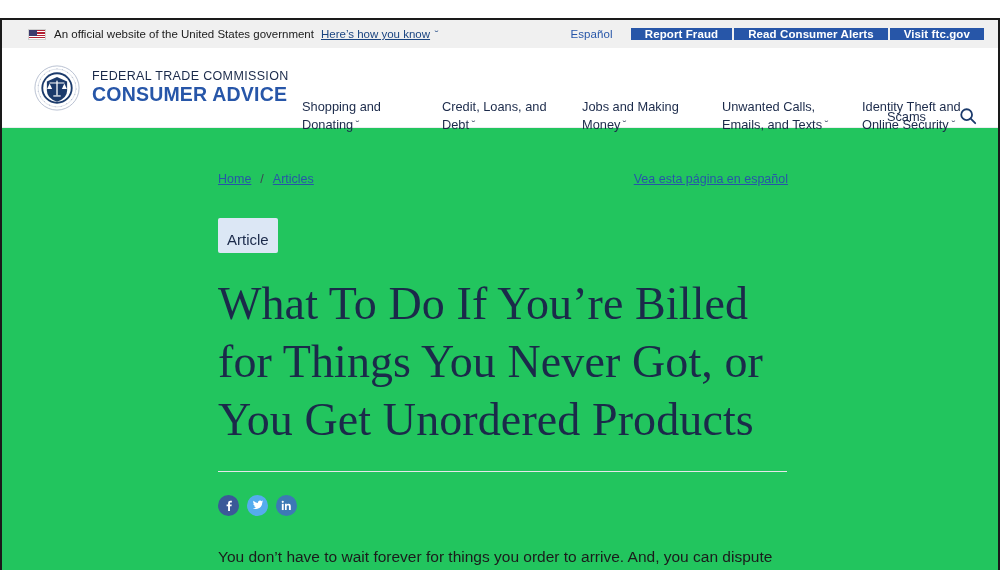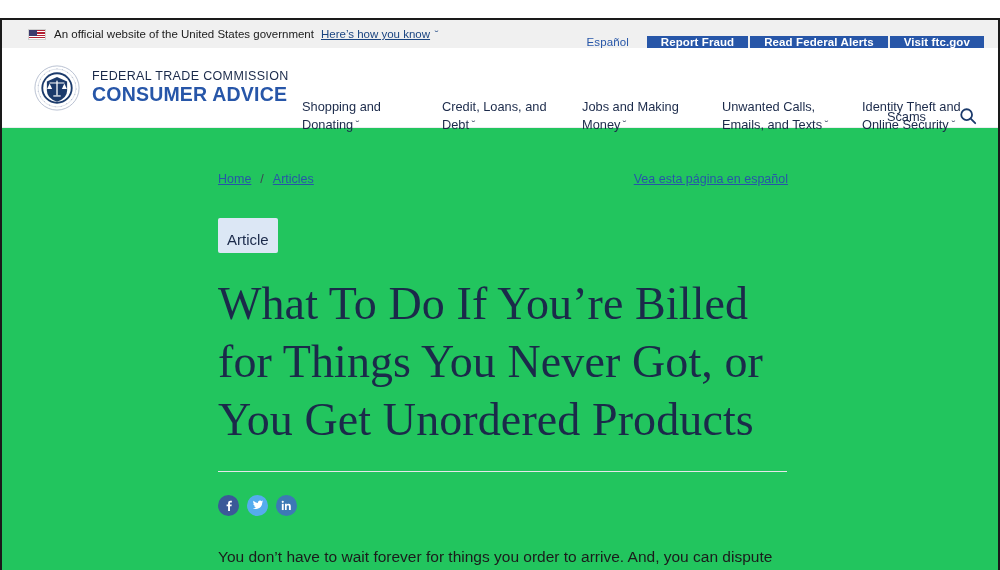--- a/index.html
+++ b/index.html
@@ -66,21 +66,21 @@
     color: #1a4480;
     transform: scaleX(1.35);
   }
 
   
   .util-nav {
     position: absolute;
     top: 0; right: 14px;
     height: 28px;
     display: flex;
-    align-items: flex-end;
+    align-items: center;
   }
   .util-item {
     display: flex;
     align-items: center;
     padding: 0 14px;
     font-size: 11.5px;
     font-weight: bold;
     color: #ffffff;
     background: #2756a8;
     margin-left: 2px;
@@ -277,21 +277,21 @@
     <span class="flag-icon"></span>
     <span class="gov-banner-text">An official website of the United States government</span>
     <span class="gov-banner-link">
       <span>Here’s how you know</span>
     </span>
     <span class="chev">ˇ</span>
 
     <div class="util-nav">
       <div class="util-item lang">Español</div>
       <div class="util-item">Report Fraud</div>
-      <div class="util-item">Read Federal Alerts</div>
+      <div class="util-item">Read Consumer Alerts</div>
       <div class="util-item">Visit ftc.gov</div>
     </div>
   </div>
 
   <div class="site-header">
 
     <div class="brand">
       <svg class="seal" viewBox="0 0 100 100">
         <circle cx="50" cy="50" r="48" fill="#ffffff" stroke="#9aa6bd" stroke-width="1.5"></circle>
         <circle cx="50" cy="50" r="41" fill="#ffffff" stroke="#b9c2d4" stroke-width="1"></circle>

